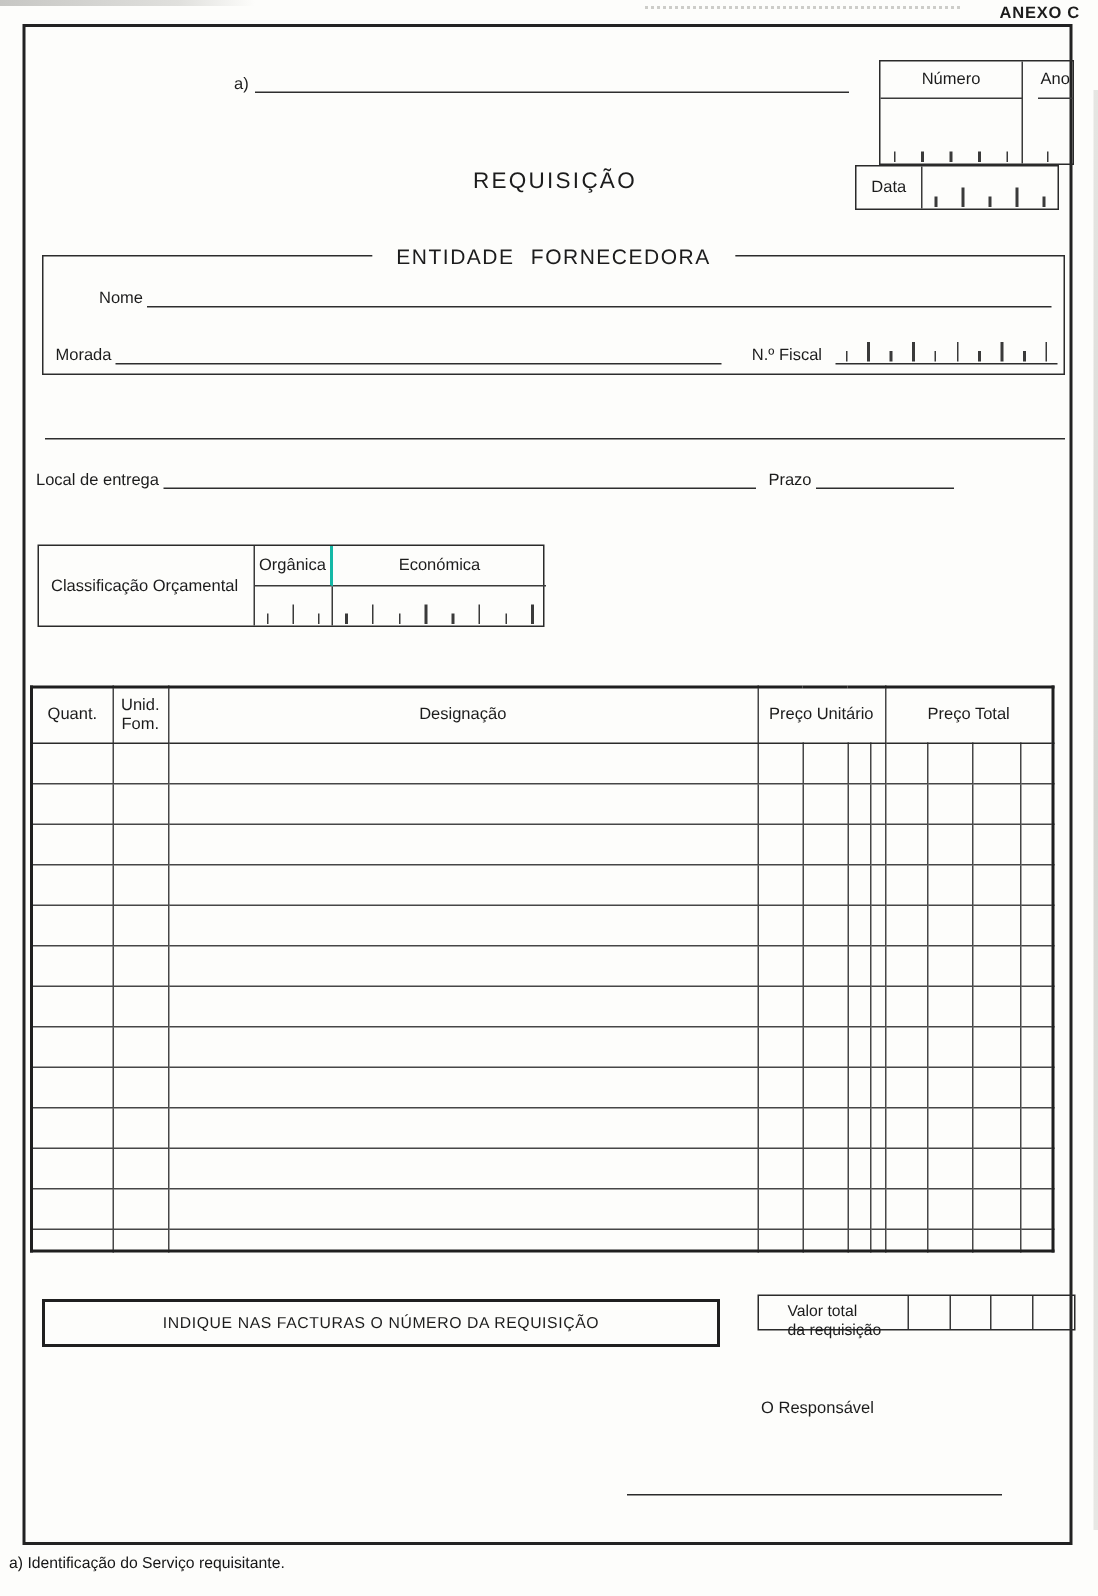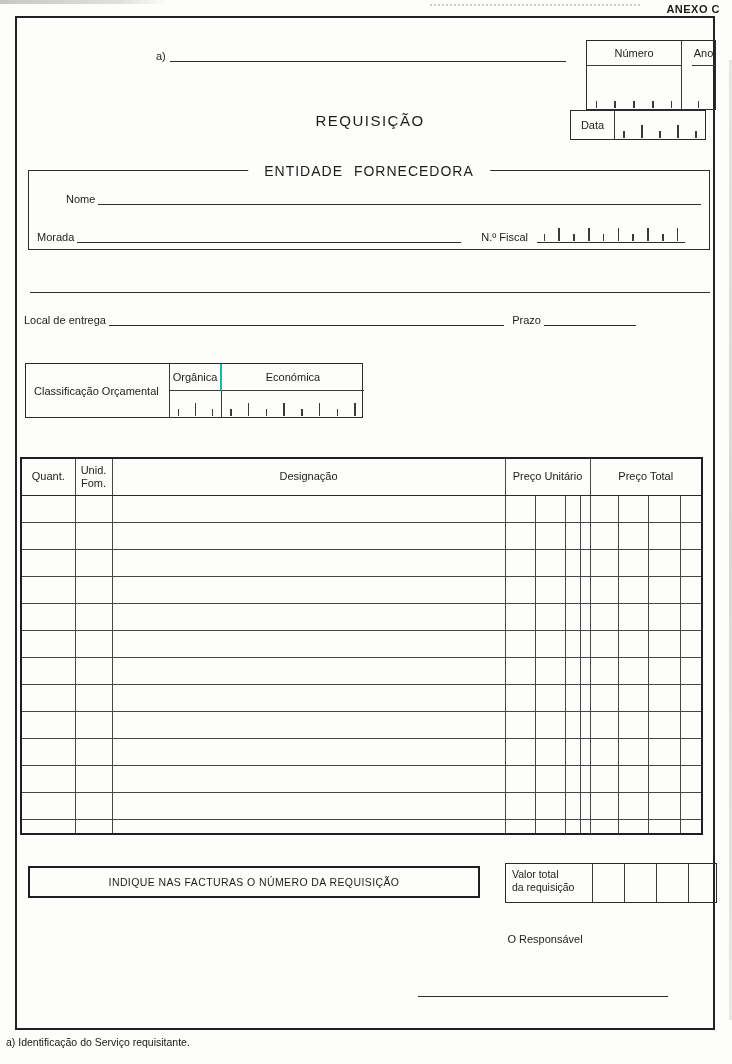--- a/index.html
+++ b/index.html
@@ -74,22 +74,22 @@
   table { border-collapse:collapse; table-layout:fixed; width:681px; }
   th, td { border:1px solid #464646; font-weight:normal; }
   table { border:2px solid #1f1f1f; }
   thead th { height:37px; font-size:11px; line-height:1.2; border-bottom:1.5px solid #2a2a2a; }
   tbody td { height:27px; }
   tbody tr.short-row td { height:15px; }
   td.group-start, th.group-start { border-left:1.5px solid #2a2a2a; }
   
   .invoice-box { left:28px; top:866px; width:452px; height:32px; border:2px solid #1f1f1f;
     display:flex; align-items:center; justify-content:center; font-size:10.5px; letter-spacing:.4px; }
-  .valor-box { left:505px; top:863px; width:212px; height:40px; border:1.5px solid #2a2a2a;
-    display:flex; font-size:10.5px; }
+  .valor-box { left:505px; top:863px; width:212px; height:24px; border:1.5px solid #2a2a2a;
+    display:flex; font-size:10.5px;padding-left:13px; }
   .valor-box .lbl-cell { width:86px; padding:4px 0 0 6px; line-height:1.25; }
   .valor-box .vcell { border-left:1px solid #3a3a3a; flex:1; }
   .valor-box .vcell.narrow { flex:0 0 28px; }
   .responsavel { left:470px; top:933px; width:150px; text-align:center; font-size:11px; }
   .sign-line { left:418px; top:996px; width:250px; border-bottom:1.5px solid #2b2b2b; }
   .footnote { left:6px; top:1036px; font-size:10.5px; color:#161616; }
 </style>
 </head>
 <body>
 
@@ -140,21 +140,21 @@
         </div>
     </div>
   </div>
 
   <div class="abs entidade">
     <div class="legend">ENTIDADE FORNECEDORA</div>
     <div class="frow" style="left:8px; right:8px; top:22px;margin-left:29px;">
       <span class="lbl">Nome</span>
       <div class="wline"></div>
     </div>
-    <div class="frow" style="left:8px; right:24px; top:52px;justify-content:center;">
+    <div class="frow" style="left:8px; right:4px; top:52px;justify-content:center;">
       <span class="lbl">Morada</span>
       <div class="wline"></div>
       <span class="lbl" style="margin-left:20px;">N.º Fiscal</span>
       <div class="ticks flat fiscal-comb">
           <div class="tick"></div>
           <div class="tick tall"></div>
           <div class="tick"></div>
           <div class="tick tall"></div>
           <div class="tick"></div>
           <div class="tick tall"></div>

